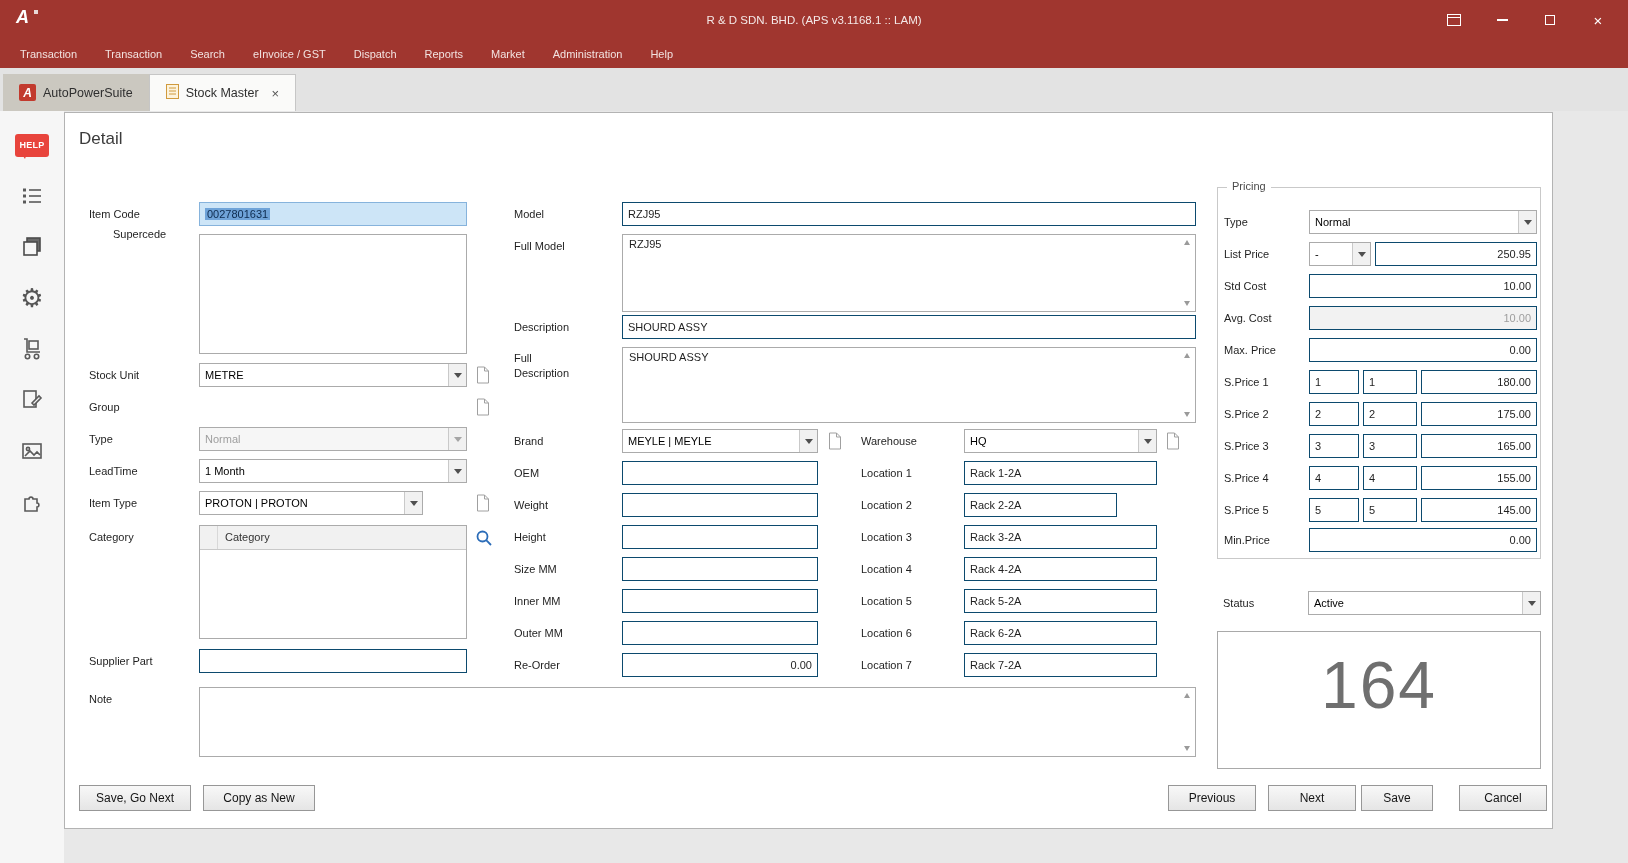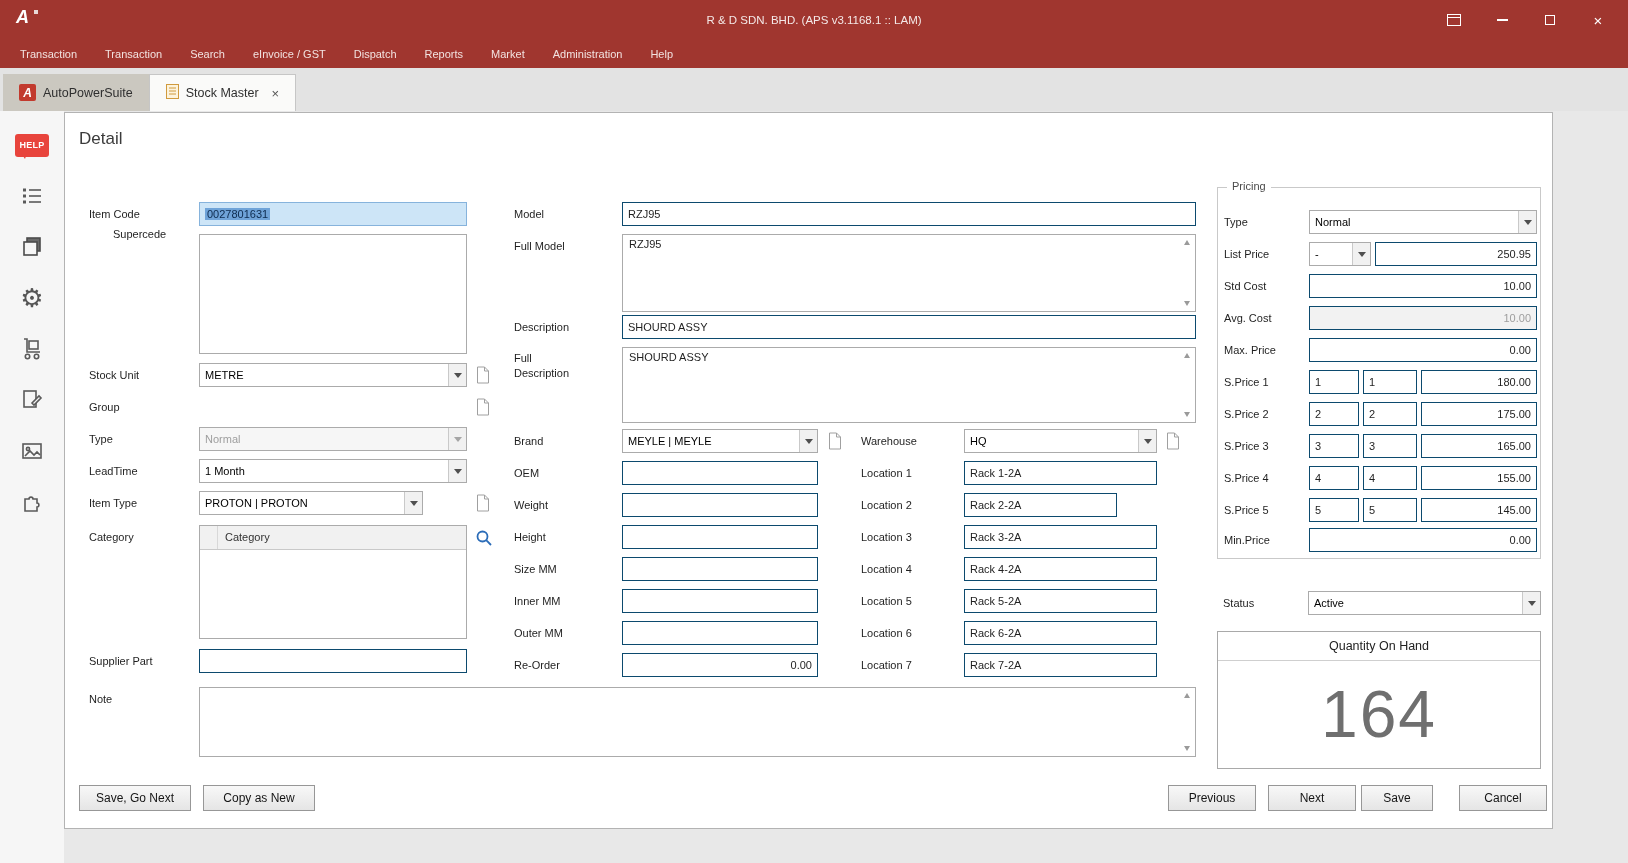--- a/index.html
+++ b/index.html
@@ -402,21 +402,20 @@
 
     <div class="lbl" style="left:1158px;top:478px;">Status</div>
     <div class="combo" style="left:1243px;top:478px;width:233px;">
       <span class="cv">Active</span>
       <span class="cb">
           <span class="caret"></span>
         </span>
     </div>
 
     <div class="qoh" style="left:1152px;top:518px;width:324px;height:138px;">
-      <div class="qoh-head">Quantity On Hand</div>
       <div class="qoh-val">164</div>
     </div>
 
     <div class="btn" style="left:14px;top:672px;width:112px;">Save, Go Next</div>
     <div class="btn" style="left:138px;top:672px;width:112px;">Copy as New</div>
     <div class="btn" style="left:1103px;top:672px;width:88px;">Previous</div>
     <div class="btn" style="left:1203px;top:672px;width:88px;">Next</div>
     <div class="btn" style="left:1296px;top:672px;width:72px;">Save</div>
     <div class="btn" style="left:1394px;top:672px;width:88px;">Cancel</div>
   </div>

